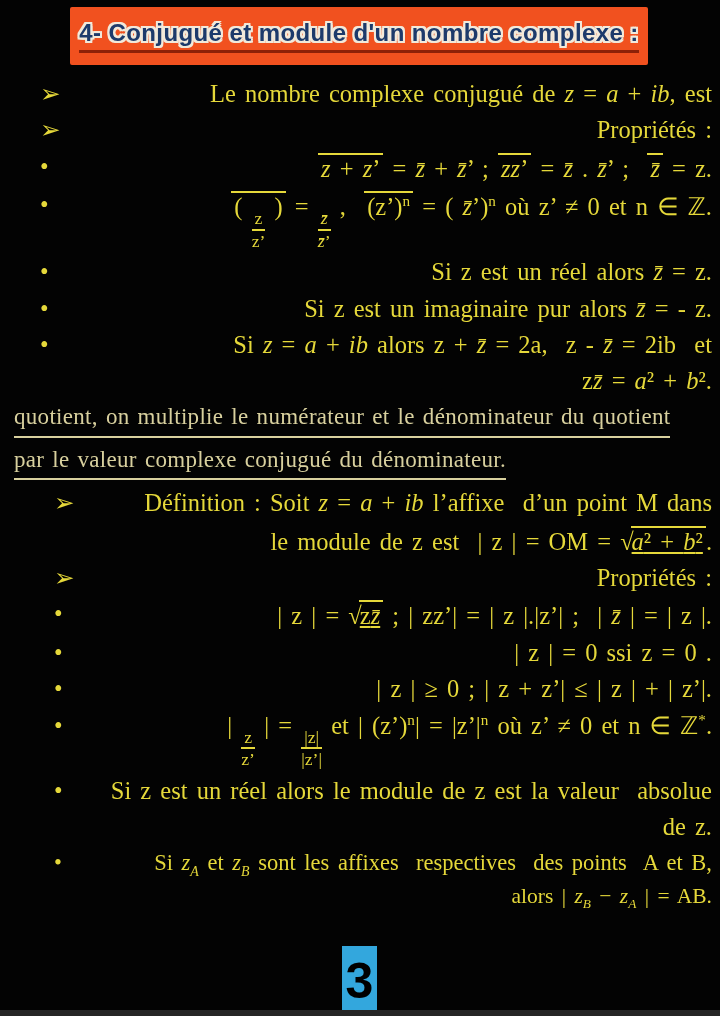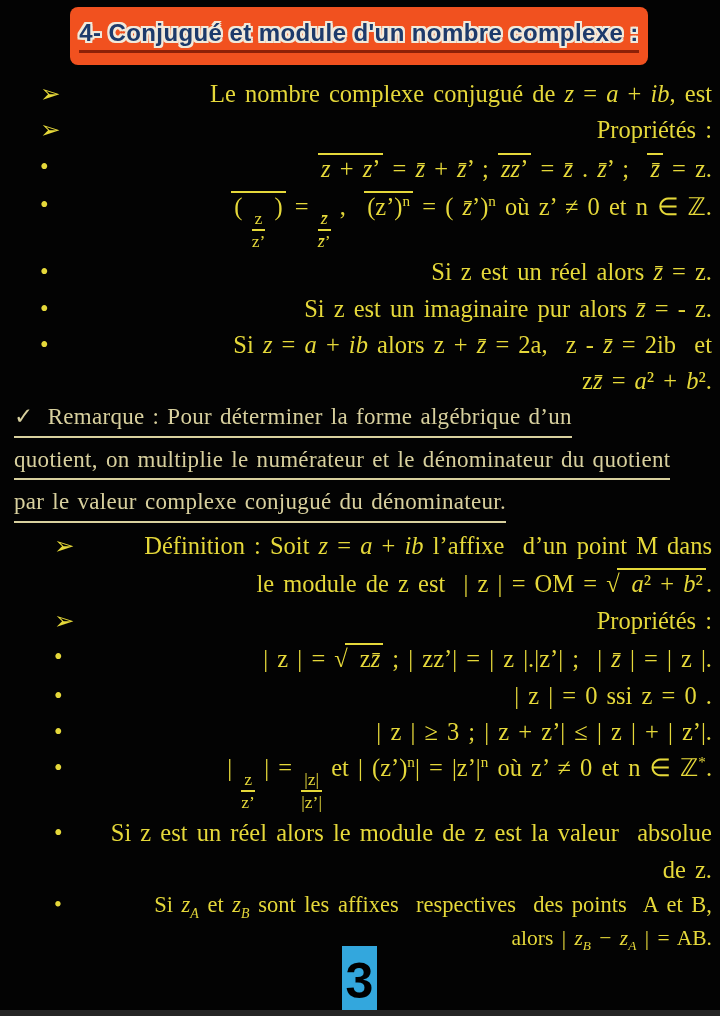--- a/index.html
+++ b/index.html
@@ -6,21 +6,21 @@
   .page{
     position:relative;width:720px;height:1016px;overflow:hidden;
     background:var(--bg,#030303);
     font-family:"Liberation Serif",serif;
   }
   
   .header{
     position:absolute;left:70px;top:7px;width:578px;height:58px;
     background:var(--orange,#f1511f);
     display:flex;align-items:center;justify-content:center;
-    border-radius:8px;
+    border-radius:2px;
   }
   .header-title{
     font-family:"Liberation Sans",sans-serif;font-weight:bold;font-size:24px;
     color:var(--navy,#1d3a6b);
     letter-spacing:.4px;white-space:nowrap;
     padding-bottom:3px;
     border-bottom:3px solid rgba(125,25,5,.85);
     text-shadow:
       -2px -2px 0 var(--outline,#f2e9da), 2px -2px 0 var(--outline,#f2e9da),
       -2px  2px 0 var(--outline,#f2e9da), 2px  2px 0 var(--outline,#f2e9da),
@@ -46,21 +46,21 @@
   b{font-weight:normal}
   .mt2{margin-top:2px}.mt4{margin-top:4px}
   .fs22{font-size:22.5px}.fs21{font-size:21.5px}
   
   .note{color:var(--pale,#d8d09e);font-size:23px;margin-bottom:9px;word-spacing:2px;}
   .note .text{display:inline-block;flex:none;border-bottom:2px solid var(--pale,#d8d09e);
               padding-bottom:5px;letter-spacing:.3px;}
   .check{margin-right:6px}
   
   .ov{display:inline-block;border-top:2px solid currentColor;padding:1px 3px 0;line-height:1.05;}
-  .ov.sq{margin-left:-3px;padding-left:15px;}
+  .ov.sq{margin-left:-3px;padding-left:1px;text-decoration:underline;}
   .frac{display:inline-flex;flex-direction:column;align-items:center;
         vertical-align:-9px;font-size:.72em;line-height:1.05;}
   .frac .num{border-bottom:2px solid currentColor;padding:0 3px 1px;}
   .frac .den{padding-top:1px;}
   sup{font-size:.62em;line-height:0;}
   sub{font-size:.62em;line-height:0;}
   i{font-style:italic}
   
   .page-badge{
     position:absolute;left:342px;top:946px;width:35px;height:70px;
@@ -115,23 +115,20 @@
           <span class="text">&nbsp;Si z est un imaginaire pur alors <i>z̄</i> = - z.</span>
         </div>
         <div class="line s1">
           <span class="marker">•</span>
           <span class="text">Si <i>z</i> = <i>a</i> + <i>ib</i> alors z + <i>z̄</i> = 2a,&nbsp; z - <i>z̄</i> = 2ib&nbsp; et</span>
         </div>
         <div class="line cont1">
           <span class="text">z<i>z̄</i> = <i>a</i>² + <i>b</i>².</span>
         </div>
         <div class="line note">
-          <span class="text"><span class="check">✓</span> Remarque : Pour déterminer la forme algébrique d’un</span>
-        </div>
-        <div class="line note">
           <span class="text">quotient, on multiplie le numérateur et le dénominateur du quotient</span>
         </div>
         <div class="line note">
           <span class="text">par le valeur complexe conjugué du dénominateur.</span>
         </div>
         <div class="line s2 mt4">
           <span class="marker">➢</span>
           <span class="text"><b>Définition</b> : Soit <i>z</i> = <i>a</i> + <i>ib</i> l’affixe&nbsp; d’un point M dans</span>
         </div>
         <div class="line flush">
@@ -144,21 +141,21 @@
         <div class="line s2">
           <span class="marker">•</span>
           <span class="text">| z | = √<span class="ov sq">z<i>z̄</i></span> ; | zz’| = | z |.|z’| ;&nbsp; | <i>z̄</i> | = | z |.</span>
         </div>
         <div class="line s2">
           <span class="marker">•</span>
           <span class="text">| z | = 0 ssi z = 0 .</span>
         </div>
         <div class="line s2">
           <span class="marker">•</span>
-          <span class="text">| z | ≥ 3 ; | z + z’| ≤ | z | + | z’|.</span>
+          <span class="text">| z | ≥ 0 ; | z + z’| ≤ | z | + | z’|.</span>
         </div>
         <div class="line s2">
           <span class="marker">•</span>
           <span class="text">| <span class="frac">
               <span class="num">z</span>
               <span class="den">z’</span>
             </span> | = <span class="frac">
               <span class="num">|z|</span>
               <span class="den">|z’|</span>
             </span> et | (z’)<sup>n</sup>| = |z’|<sup>n</sup> où z’ ≠ 0 et n ∈ ℤ<sup>*</sup>.</span>

